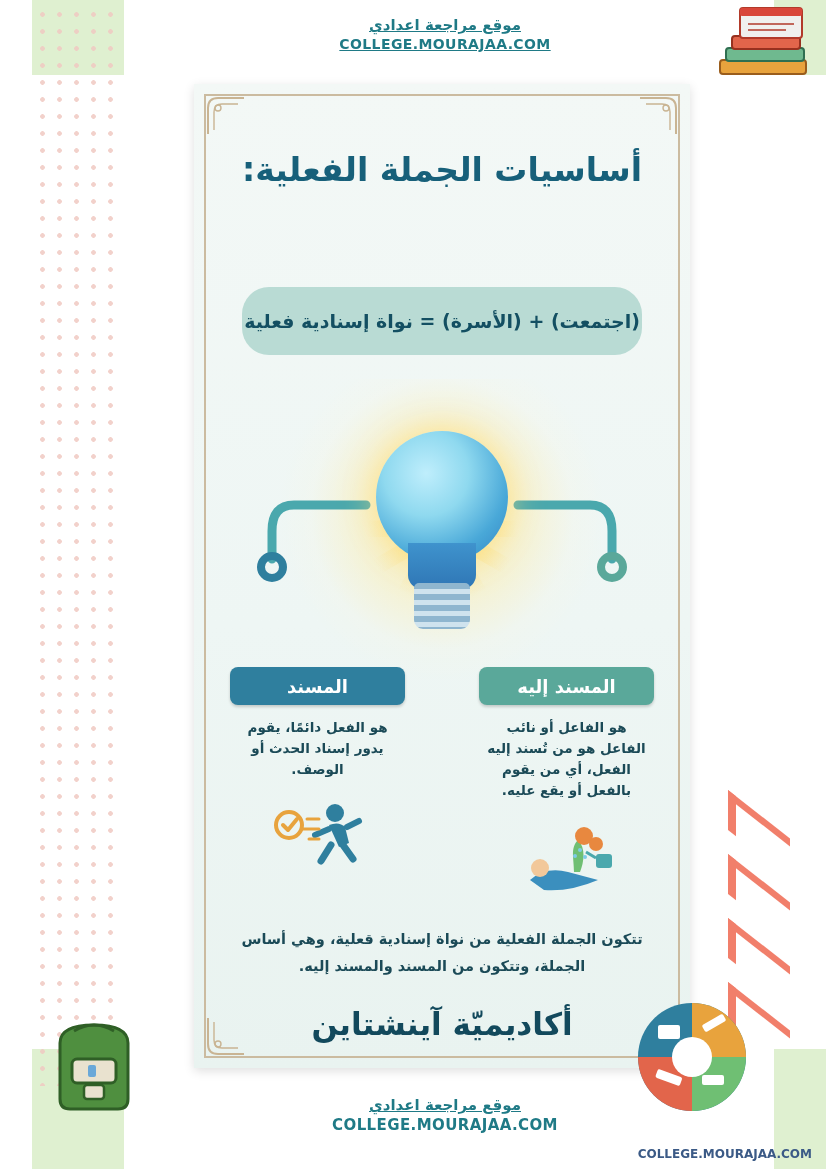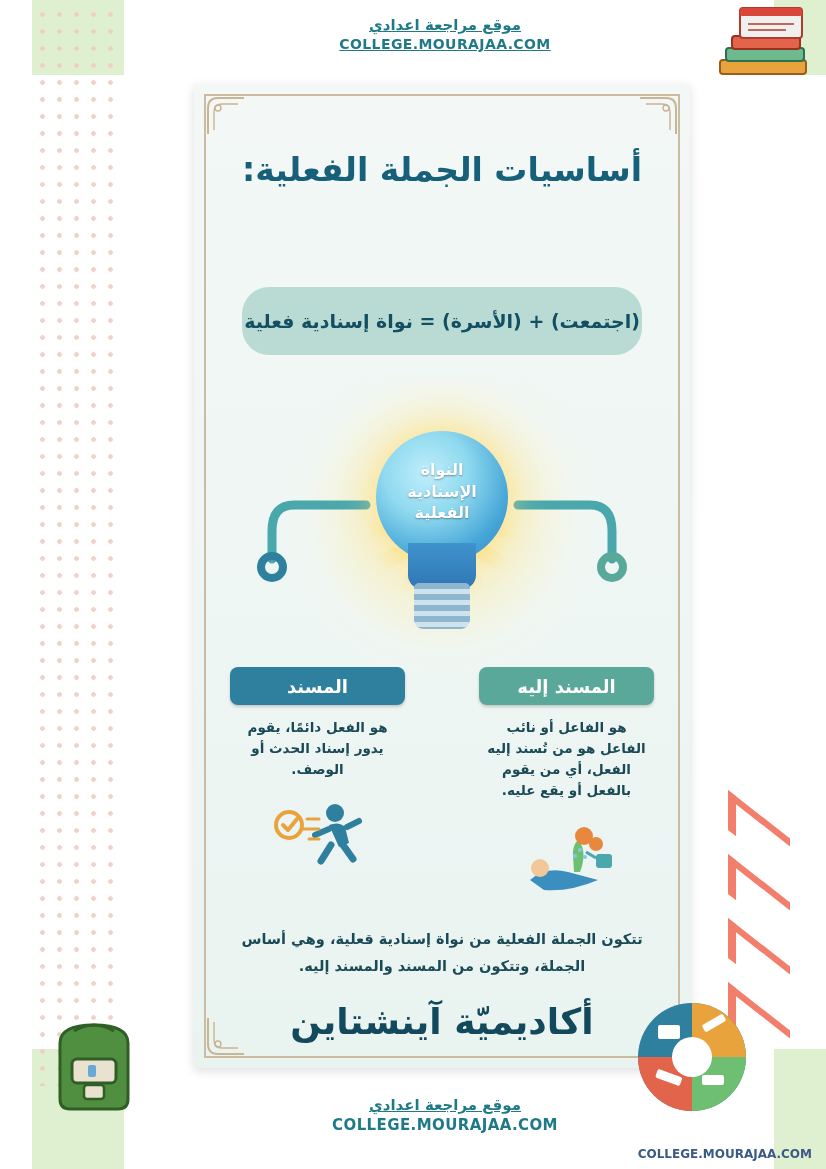--- a/index.html
+++ b/index.html
@@ -204,21 +204,21 @@
   }
 
   
   .summary {
     position: absolute; left: 44px; right: 44px; top: 842px;
     text-align: center; font-size: 14.5px; color: #1b4a57;
     line-height: 1.85; font-weight: 600;
   }
   .brand {
     position: absolute; left: 0; right: 0; bottom: 26px;
-    text-align: center; font-size: 36px; font-weight: bold; color: #12495c;
+    text-align: center; font-size: 31px; font-weight: bold; color: #12495c;
   }
 
   
   .bottom-footer {
     position: absolute; left: 268px; bottom: 28px;
     width: 290px; height: 52px;
     background: #ffffff; border-radius: 8px;
     display:flex; flex-direction:column; align-items:center; justify-content:center; gap:2px;
   }
   .bottom-footer .line1 { font-size:15px; color:#1f7a86; font-weight:bold; text-decoration: underline;}
@@ -328,25 +328,20 @@
         <svg viewBox="0 0 120 100">
           <path d="M8 18 H80 Q102 18 102 44 V72" fill="none" stroke="#4aa8ad" stroke-width="9" stroke-linecap="round"></path>
           <circle cx="102" cy="80" r="11" fill="none" stroke="#5aa89a" stroke-width="8"></circle>
         </svg>
       </div>
 
       <div class="bulb">
         <div class="bulb-glass"></div>
         <div class="bulb-neck"></div>
         <div class="bulb-base"></div>
-        <div class="bulb-label">
-          <div>النواة</div>
-          <div>الإسنادية</div>
-          <div>الفعلية</div>
-        </div>
       </div>
     </div>
 
     <div class="col left">
       <div class="pill blue">
         <span>المسند</span>
       </div>
       <div class="desc">هو الفعل دائمًا، يقوم يدور إسناد الحدث أو الوصف.</div>
       <div class="art">
         <svg viewBox="0 0 110 80" width="110" height="80" xmlns="http://www.w3.org/2000/svg">

